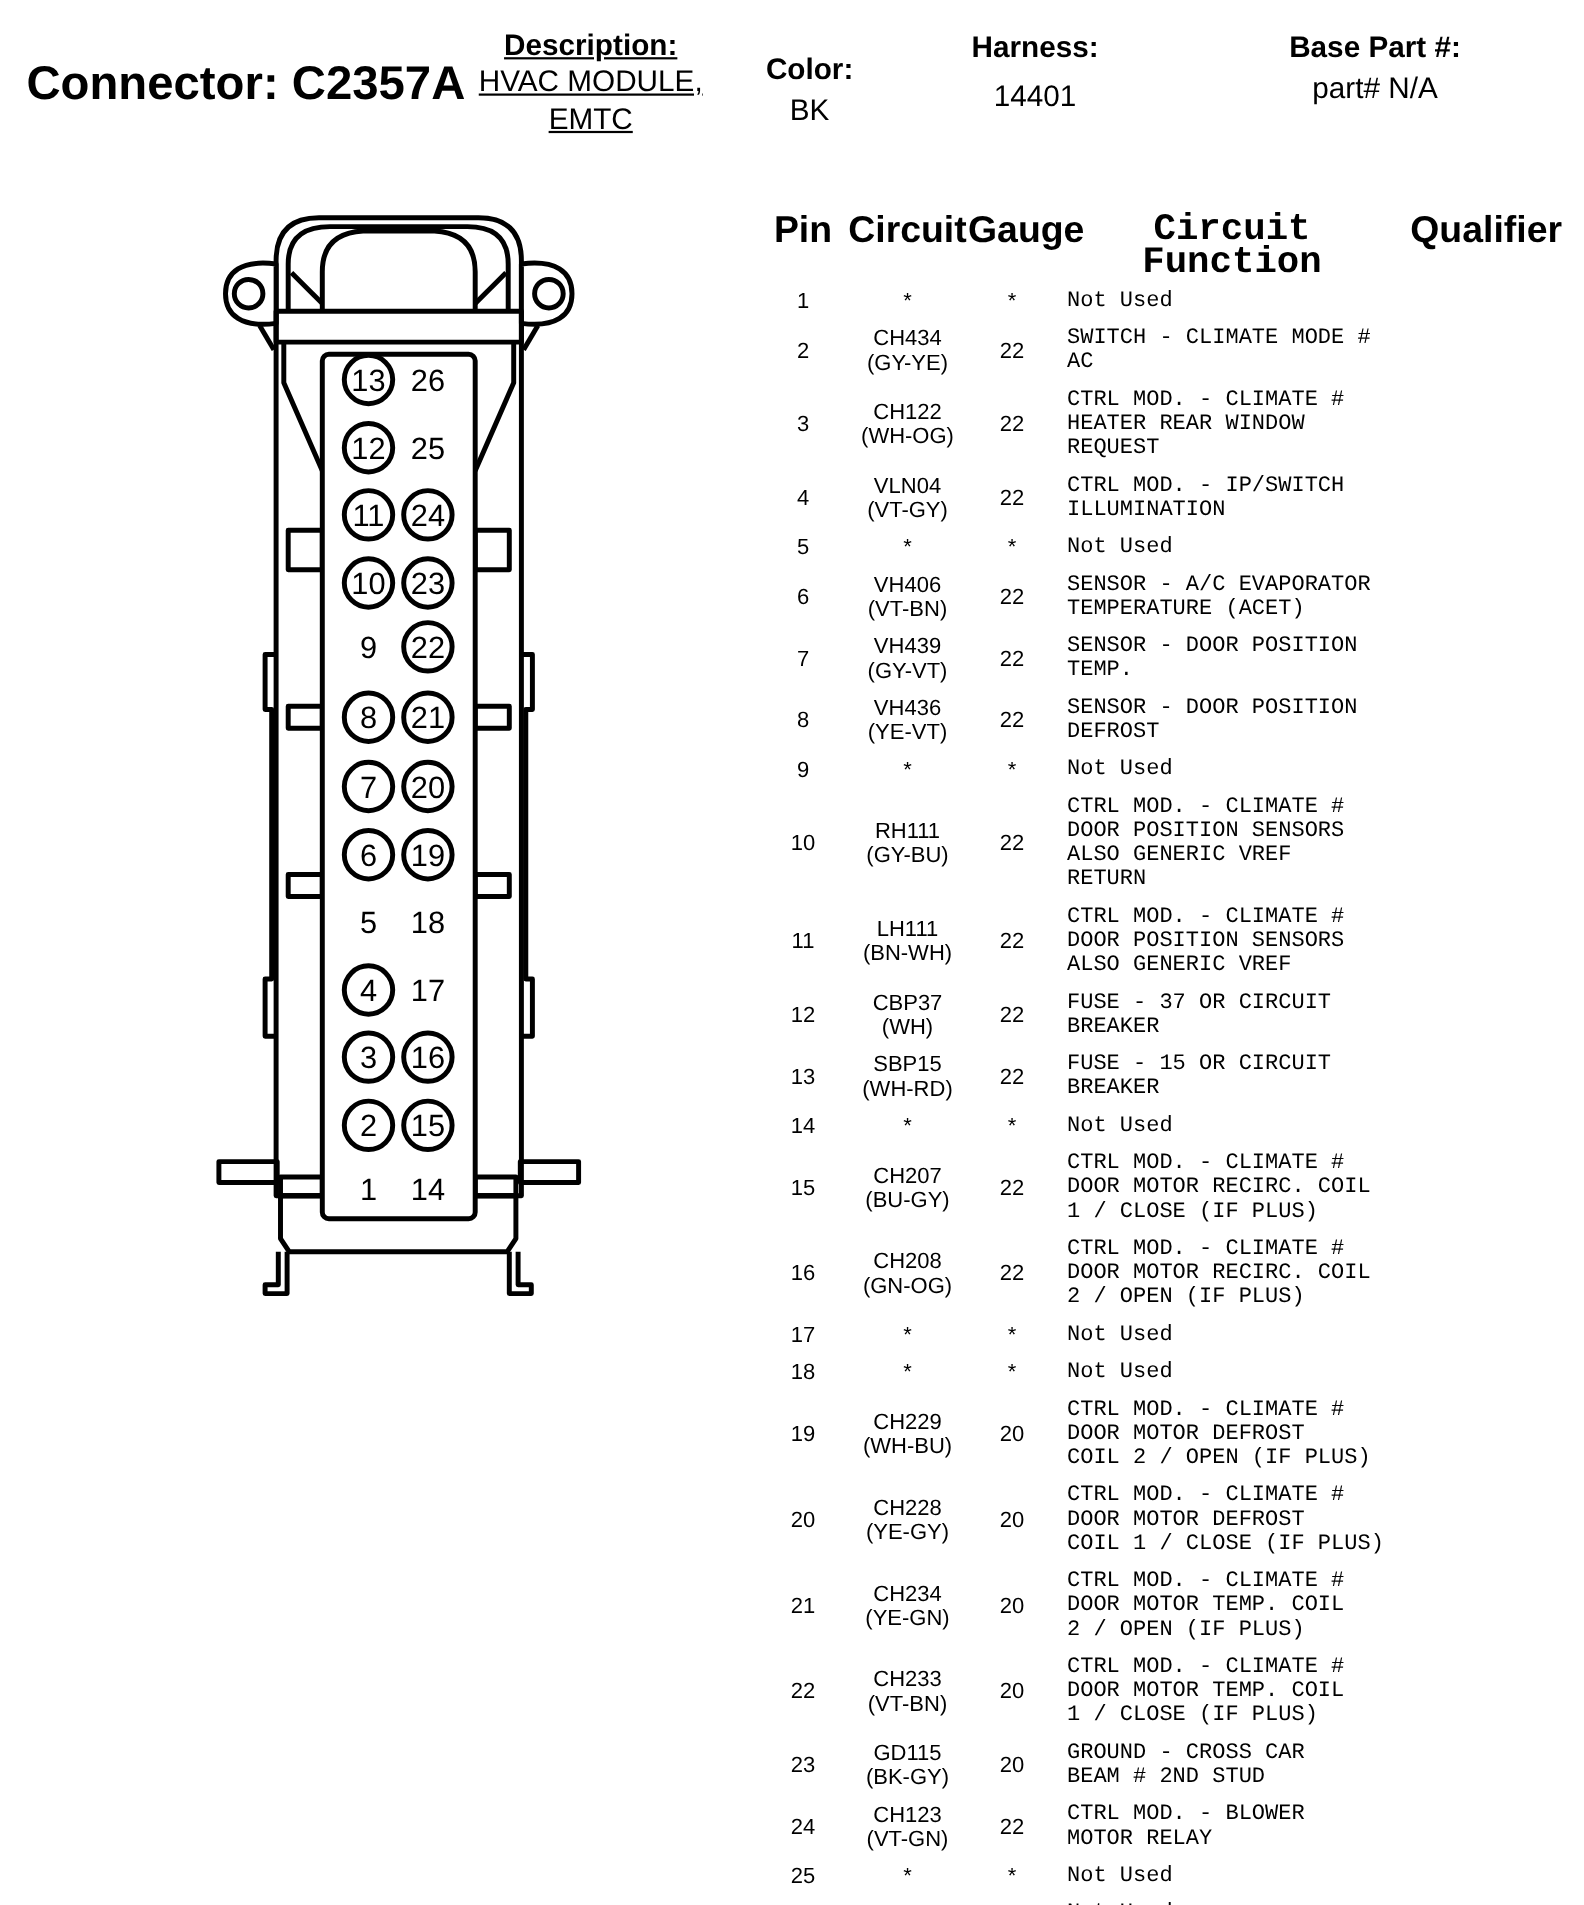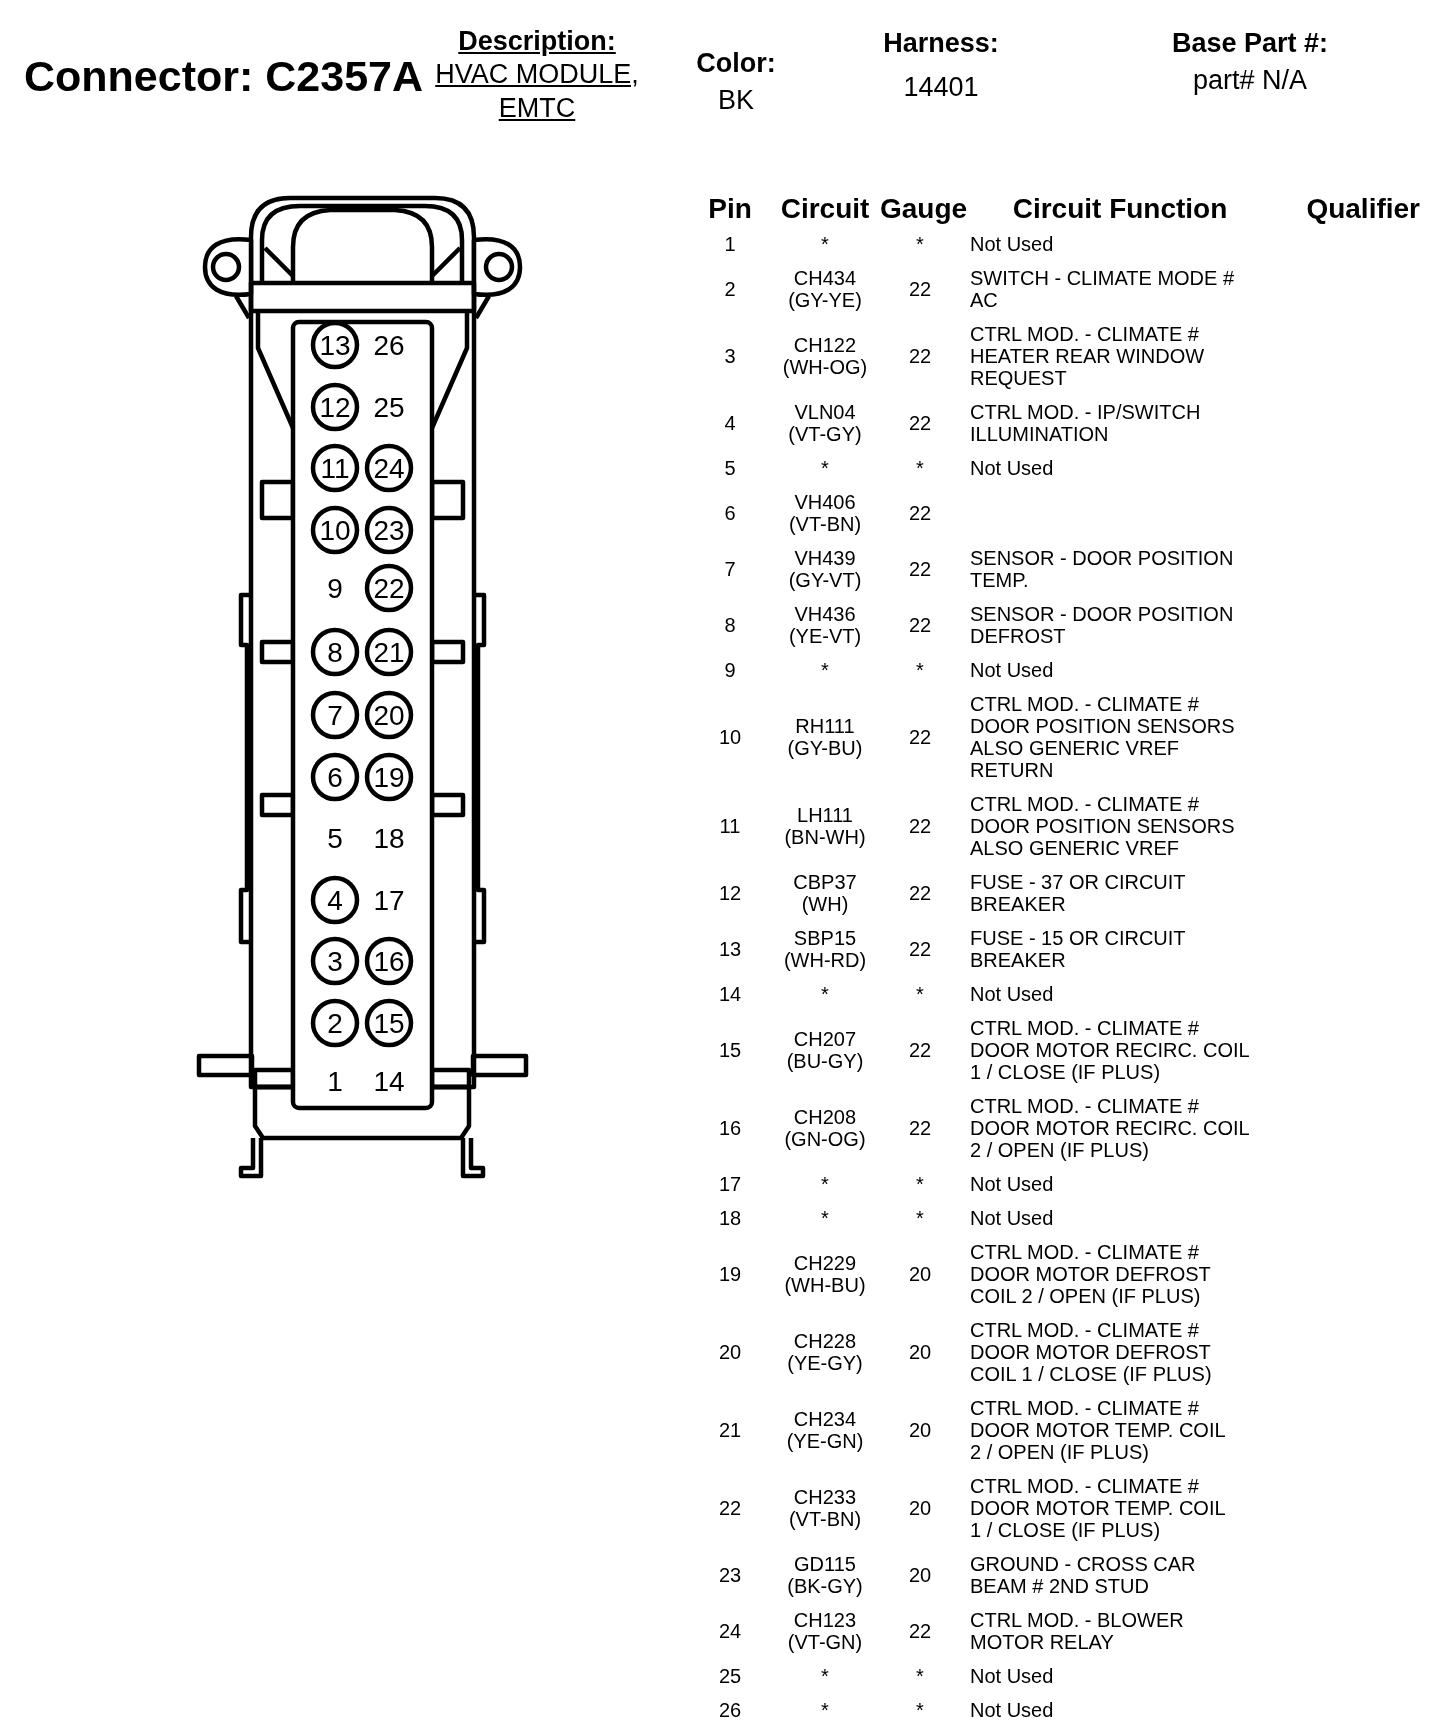--- a/index.html
+++ b/index.html
@@ -26,26 +26,26 @@
   #field-base .hval  { margin-top:5px; }
 
   
   #connector-figure { left:188px; top:186px; }
   #connector-figure .ln    { fill:none; stroke:#000; stroke-width:4.5; stroke-linejoin:round; }
   #connector-figure .solid { fill:#fff; stroke:#000; stroke-width:4.5; stroke-linejoin:round; }
   #connector-figure text   { font-family:"Liberation Sans",sans-serif; font-size:28px; fill:#000; }
 
   
   #pin-table { left:690px; top:194px; width:745px; }
-  .thead { display:flex; font-weight:bold; font-size:28px; line-height:30px; margin-bottom:9px; }
+  .thead { display:flex; font-weight:bold; font-size:34px; line-height:30px; margin-bottom:9px; }
   .trow  { display:flex; align-items:center; margin-bottom:12px; font-size:20px; line-height:22px; }
   .c-pin     { width:80px;  text-align:center; flex:none; }
   .c-circuit { width:110px; text-align:center; flex:none; }
   .c-gauge   { width:80px;  text-align:center; flex:none; }
-  .c-func    { width:300px; padding-left:10px; flex:none; white-space:pre-line; }
+  .c-func    { width:300px; padding-left:10px; flex:none; white-space:pre-line;font-family:Liberation Mono, monospace; }
   .c-qual    { width:150px; text-align:right; flex:none; }
   .thead .c-func { text-align:center; white-space:normal; }
 </style>
 </head>
 <body>
 
 <div class="abs" id="connector-title">Connector: C2357A</div>
 
 <div class="abs hfield" id="field-description">
   <div class="hlabel">Description:</div>
@@ -225,20 +225,22 @@
     <div class="c-qual"></div>
   </div>
 
   <div class="trow">
     <div class="c-pin">6</div>
     <div class="c-circuit">
       <div class="circuit-code">VH406</div>
       <div class="circuit-color">(VT-BN)</div>
     </div>
     <div class="c-gauge">22</div>
+    <div class="c-func">SENSOR - A/C EVAPORATOR
+TEMPERATURE (ACET)</div>
     <div class="c-qual"></div>
   </div>
 
   <div class="trow">
     <div class="c-pin">7</div>
     <div class="c-circuit">
       <div class="circuit-code">VH439</div>
       <div class="circuit-color">(GY-VT)</div>
     </div>
     <div class="c-gauge">22</div>

